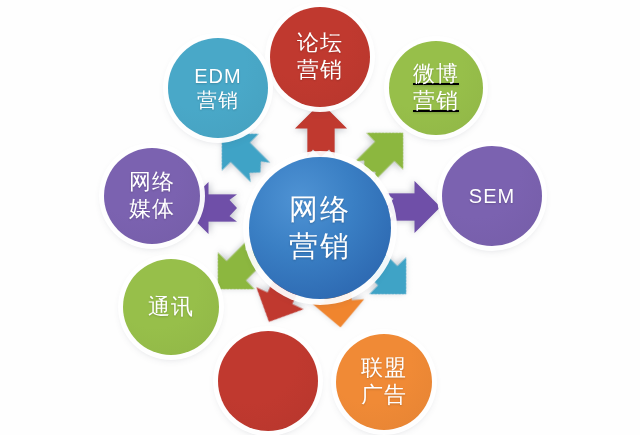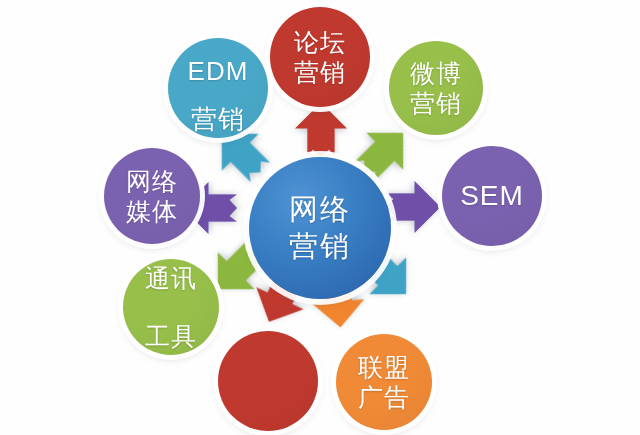--- a/index.html
+++ b/index.html
@@ -55,23 +55,23 @@
     box-shadow: 0 0 0 5px rgba(255,255,255,0.95),
                 0 3px 8px rgba(60,70,90,0.26);
     z-index: 5;
   }
   .node .node-line {
     color: #ffffff;
     font-weight: 500;
     text-shadow: 0 1px 2px rgba(0,0,0,0.18);
     white-space: nowrap;
   }
-  .node.cn .node-line { font-size: 25px; line-height: 1.22; letter-spacing: 1px; }
-  .node.latin .node-line { font-size: 28px; letter-spacing: 1px; }
-  .node.mixed .node-line { font-size: 26px; line-height: 1.22; letter-spacing: 1px; margin-top: 16px; }
+  .node.cn .node-line { font-size: 22px; line-height: 1.22; letter-spacing: 1px; }
+  .node.latin .node-line { font-size: 20px; letter-spacing: 1px; }
+  .node.mixed .node-line { font-size: 20px; line-height: 1.22; letter-spacing: 1px; }
 
   
   .arrow {
     position: absolute;
     width: 62px;
     height: 62px;
     z-index: 4;
     filter: drop-shadow(0 2px 3px rgba(60,70,90,0.30));
   }
   .arrow svg { display: block; width: 100%; height: 100%; }
@@ -122,36 +122,35 @@
     </div>
     <div class="arrow" style="left: 211px; top: 123px; transform: rotate(315deg);">
       <svg viewBox="0 0 100 100" xmlns="http://www.w3.org/2000/svg">
         <path d="M50 4 L92 46 L72 46 L72 92 L63 80 L50 92 L37 80 L28 92 L28 46 L8 46 Z" fill="#3fa3c6"></path>
       </svg>
     </div>
     <div class="node cn" style="left: 270px; top: 7px; width: 100px; height: 100px; background: radial-gradient(circle at 34% 28%, rgb(192, 57, 47) 0%, rgb(192, 57, 47) 45%, rgba(0, 0, 0, 0.1) 160%), rgb(192, 57, 47);">
       <span class="node-line">论坛</span>
       <span class="node-line">营销</span>
     </div>
-    <div class="node cn" style="left: 389px; top: 41px; width: 94px; height: 94px; background: radial-gradient(circle at 34% 28%, rgb(151, 191, 74) 0%, rgb(151, 191, 74) 45%, rgba(0, 0, 0, 0.1) 160%), rgb(151, 191, 74);">
+    <div class="node cn" style="left: 389px; top: 41px; width: 94px; height: 94px; background: radial-gradient(circle at 34% 28%, rgb(151, 191, 74) 0%, rgb(151, 191, 74) 45%, rgba(0, 0, 0, 0.1) 160%), rgb(151, 191, 74); text-decoration: underline;">
       <span class="node-line">微博</span>
       <span class="node-line">营销</span>
     </div>
     <div class="node latin" style="left: 442px; top: 146px; width: 100px; height: 100px; background: radial-gradient(circle at 34% 28%, rgb(123, 98, 176) 0%, rgb(123, 98, 176) 45%, rgba(0, 0, 0, 0.1) 160%), rgb(123, 98, 176);">
       <span class="node-line">SEM</span>
     </div>
     <div class="node cn" style="left: 336px; top: 334px; width: 96px; height: 96px; background: radial-gradient(circle at 34% 28%, rgb(240, 138, 54) 0%, rgb(240, 138, 54) 45%, rgba(0, 0, 0, 0.1) 160%), rgb(240, 138, 54);">
       <span class="node-line">联盟</span>
       <span class="node-line">广告</span>
     </div>
     <div class="node cn" style="left: 218px; top: 331px; width: 100px; height: 100px; background: radial-gradient(circle at 34% 28%, rgb(192, 57, 47) 0%, rgb(192, 57, 47) 45%, rgba(0, 0, 0, 0.1) 160%), rgb(192, 57, 47);">
     </div>
     <div class="node cn" style="left: 123px; top: 259px; width: 96px; height: 96px; background: radial-gradient(circle at 34% 28%, rgb(151, 191, 74) 0%, rgb(151, 191, 74) 45%, rgba(0, 0, 0, 0.1) 160%), rgb(151, 191, 74); gap: 28px;">
       <span class="node-line">通讯</span>
-      <span class="node-line">工具</span>
     </div>
     <div class="node cn" style="left: 104px; top: 148px; width: 96px; height: 96px; background: radial-gradient(circle at 34% 28%, rgb(123, 98, 176) 0%, rgb(123, 98, 176) 45%, rgba(0, 0, 0, 0.1) 160%), rgb(123, 98, 176);">
       <span class="node-line">网络</span>
       <span class="node-line">媒体</span>
     </div>
     <div class="node mixed" style="left: 168px; top: 38px; width: 100px; height: 100px; background: radial-gradient(circle at 34% 28%, rgb(73, 168, 200) 0%, rgb(73, 168, 200) 45%, rgba(0, 0, 0, 0.1) 160%), rgb(73, 168, 200);">
       <span class="node-line">EDM</span>
       <span class="node-line">营销</span>
     </div>
     <div class="hub">

